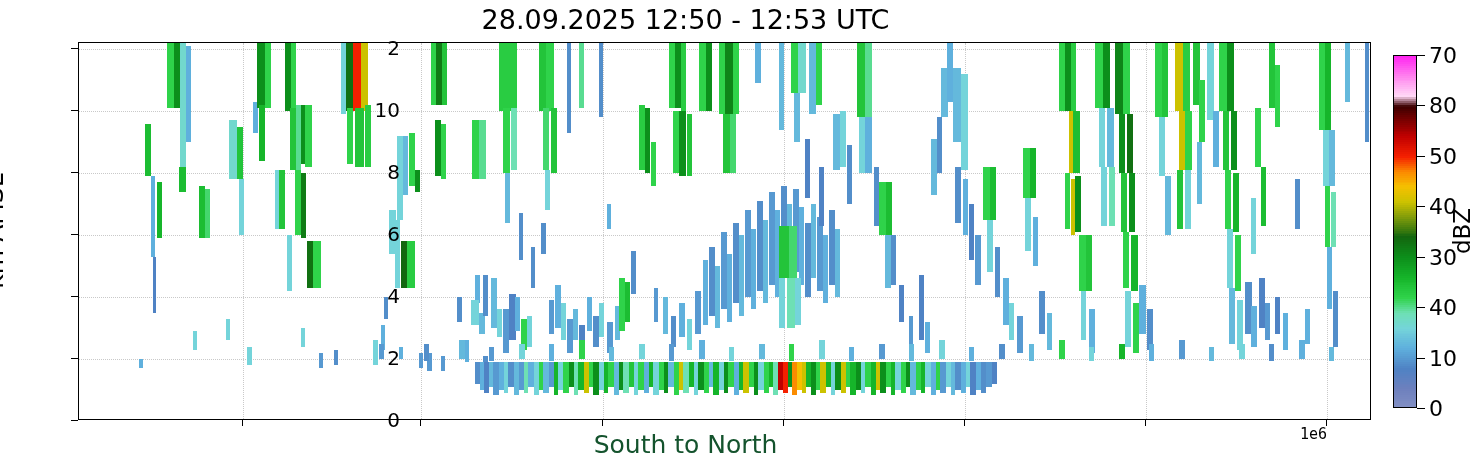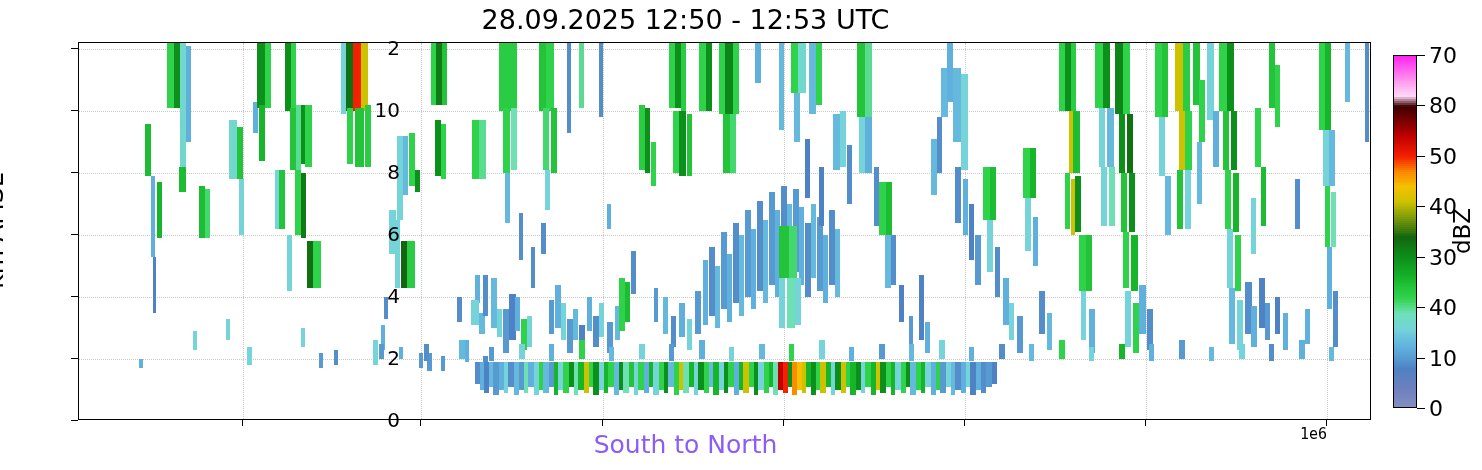--- a/index.html
+++ b/index.html
@@ -20,21 +20,21 @@
   #grid b.v{top:0;height:100%;width:0;border-left:1px dotted #c9c9c9;}
 
   .ytick{position:absolute;right:1082px;text-align:right;font-size:20px;color:#000;
          transform:translateY(-50%);width:60px;}
   .ytickmark{position:absolute;left:71px;width:7px;height:0;border-top:1.4px solid #000;}
   .xtickmark{position:absolute;top:420px;height:6px;width:0;border-left:1.4px solid #000;}
 
   #ylabel{position:absolute;left:-6px;top:231px;font-size:25px;color:#000;
           transform:translate(-50%,-50%) rotate(-90deg);white-space:nowrap;}
   #xlabel{position:absolute;left:0;top:430px;width:1371px;text-align:center;
-          font-size:25px;color:#8b5cf6;}
+          font-size:25px;color:#14532d;}
   #xoffset{position:absolute;left:1300px;top:425px;font-size:15px;color:#000;
            font-family:"DejaVu Sans Mono",monospace;}
 
   #cbar-wrap{position:absolute;left:1393px;top:55px;width:24px;height:353px;}
   #cbar{position:absolute;left:0;top:0;width:24px;height:353px;border:1.1px solid #000;
         box-sizing:border-box;overflow:hidden;}
   #cbar s{position:absolute;left:0;width:100%;display:block;}
   .cbtick{position:absolute;left:24px;width:8px;height:0;border-top:1.5px solid #000;}
   .cblab{position:absolute;left:36px;font-size:22px;color:#000;transform:translateY(-50%);}
   #cbtitle{position:absolute;left:1462px;top:231px;font-size:23px;color:#000;

